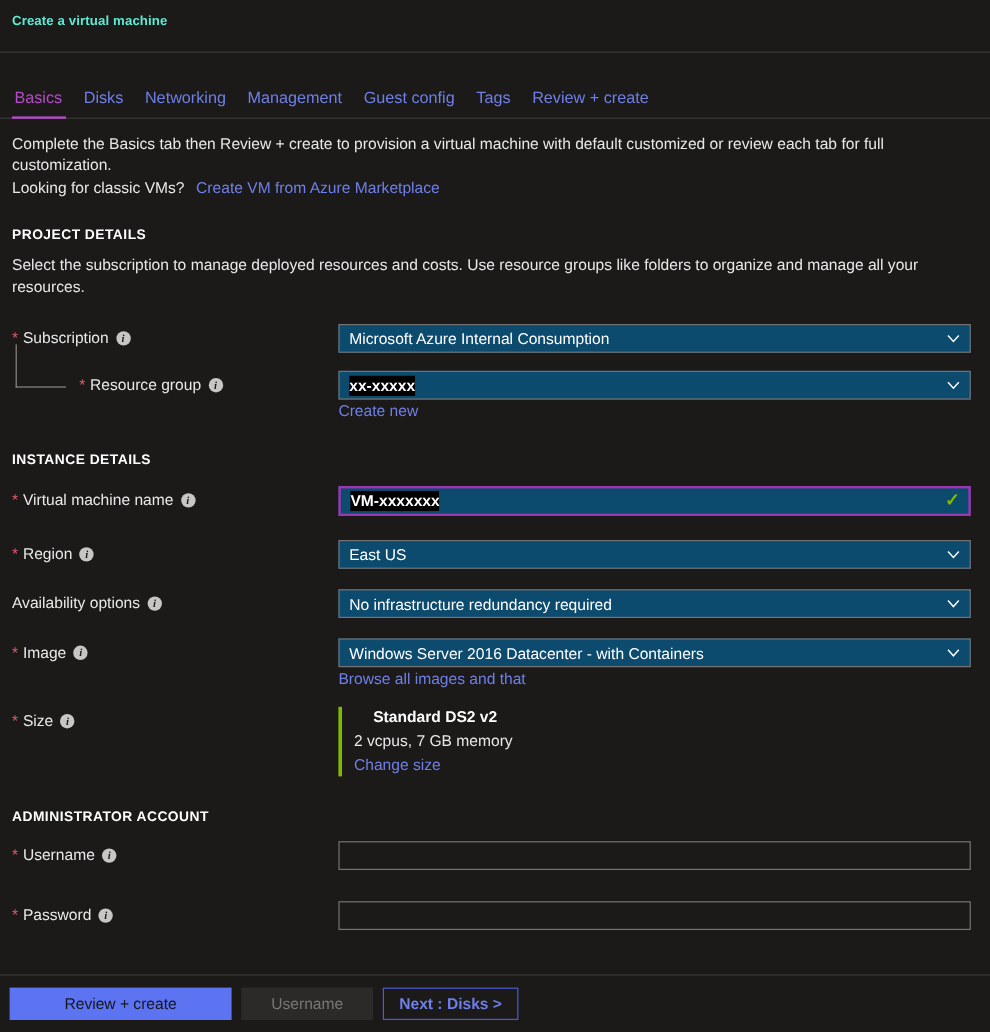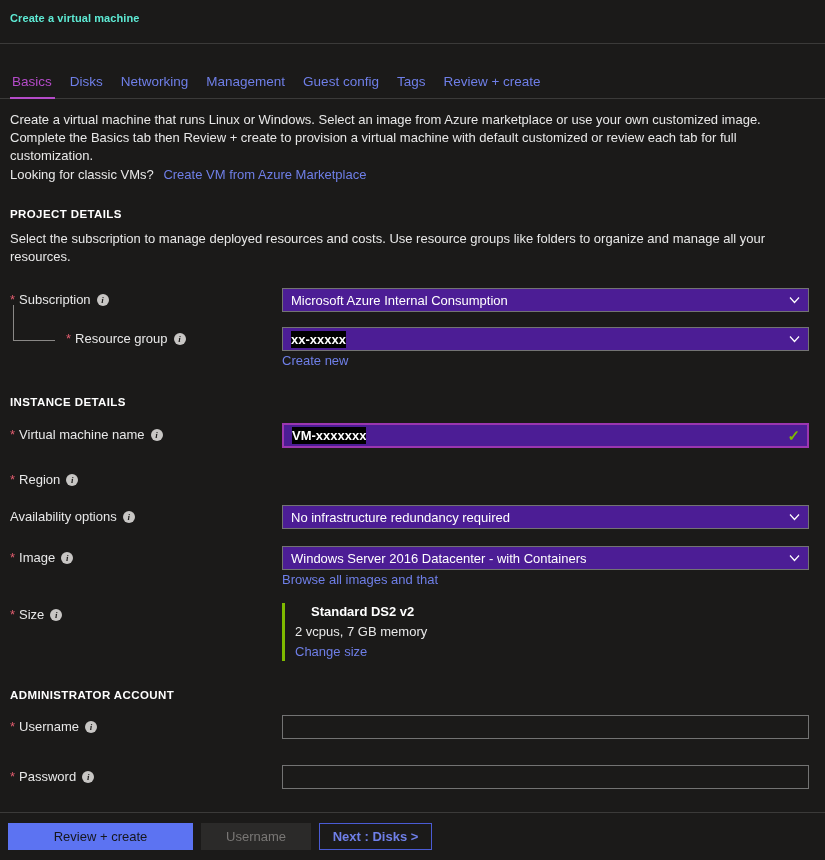--- a/index.html
+++ b/index.html
@@ -139,21 +139,21 @@
     flex: 0 0 auto;
   }
 
   .control-cell { flex: 1 1 auto; position: relative; }
 
   
   .field {
     position: relative;
     height: 24px;
     border: 1px solid #737373;
-    background: #4c1d95;
+    background: #0c4a6e;
     display: flex;
     align-items: center;
     width: 527px;
     cursor: pointer;
   }
   .field-text {
     font-size: 13px;
     color: #ffffff;
     padding-left: 8px;
     white-space: nowrap;
@@ -303,21 +303,20 @@
     <div class="tab active">Basics</div>
     <div class="tab">Disks</div>
     <div class="tab">Networking</div>
     <div class="tab">Management</div>
     <div class="tab">Guest config</div>
     <div class="tab">Tags</div>
     <div class="tab">Review + create</div>
   </div>
 
   <div class="description">
-    <div class="desc-line">Create a virtual machine that runs Linux or Windows. Select an image from Azure marketplace or use your own customized image.</div>
     <div class="desc-line">Complete the Basics tab then Review + create to provision a virtual machine with default customized or review each tab for full customization.</div>
     <div class="classic-line">
       <span>Looking for classic VMs?</span>
       <span class="link" style="margin-left:6px;">Create VM from Azure Marketplace</span>
     </div>
   </div>
 
   <div class="section-header" style="margin-top:24px;">PROJECT DETAILS</div>
   <div class="section-sub">Select the subscription to manage deployed resources and costs. Use resource groups like folders to organize and manage all your resources.</div>
 
@@ -374,20 +373,30 @@
       </div>
     </div>
   </div>
 
   <div class="form-row" style="margin-top:20px;">
     <div class="label-cell">
       <span class="req">*</span>
       <span>Region</span>
       <span class="info-icon">i</span>
     </div>
+    <div class="control-cell">
+      <div class="field">
+        <span class="field-text">East US</span>
+        <span class="chevron">
+          <svg width="11" height="11" viewBox="0 0 11 11">
+              <path d="M1 3 L5.5 8 L10 3" fill="none" stroke="#ffffff" stroke-width="1.2"></path>
+            </svg>
+        </span>
+      </div>
+    </div>
   </div>
 
   <div class="form-row" style="margin-top:17px;">
     <div class="label-cell">
       <span>Availability options</span>
       <span class="info-icon">i</span>
     </div>
     <div class="control-cell">
       <div class="field">
         <span class="field-text">No infrastructure redundancy required</span>

